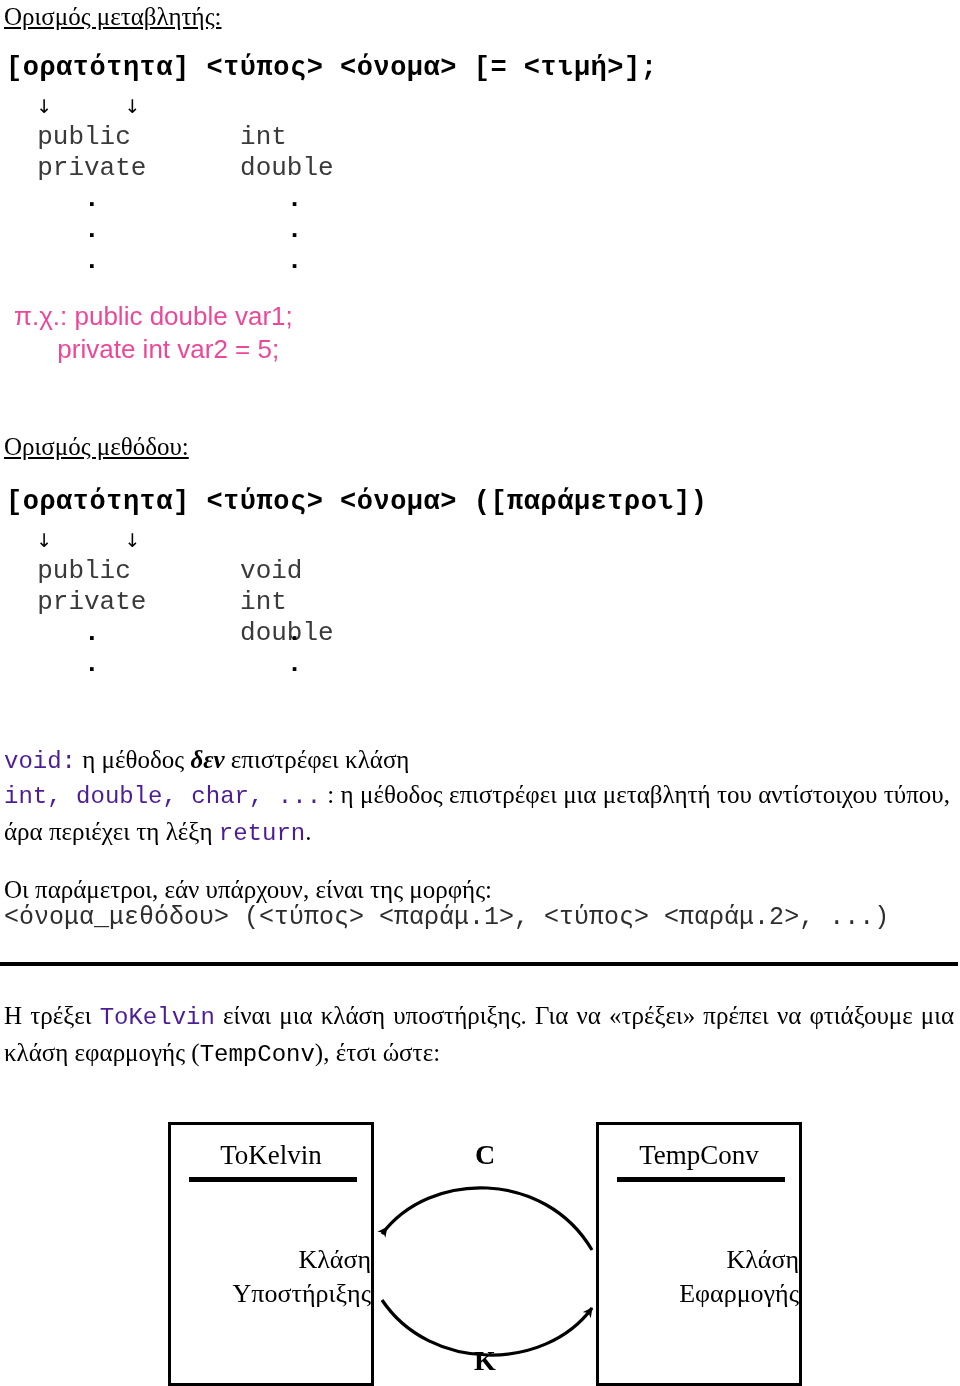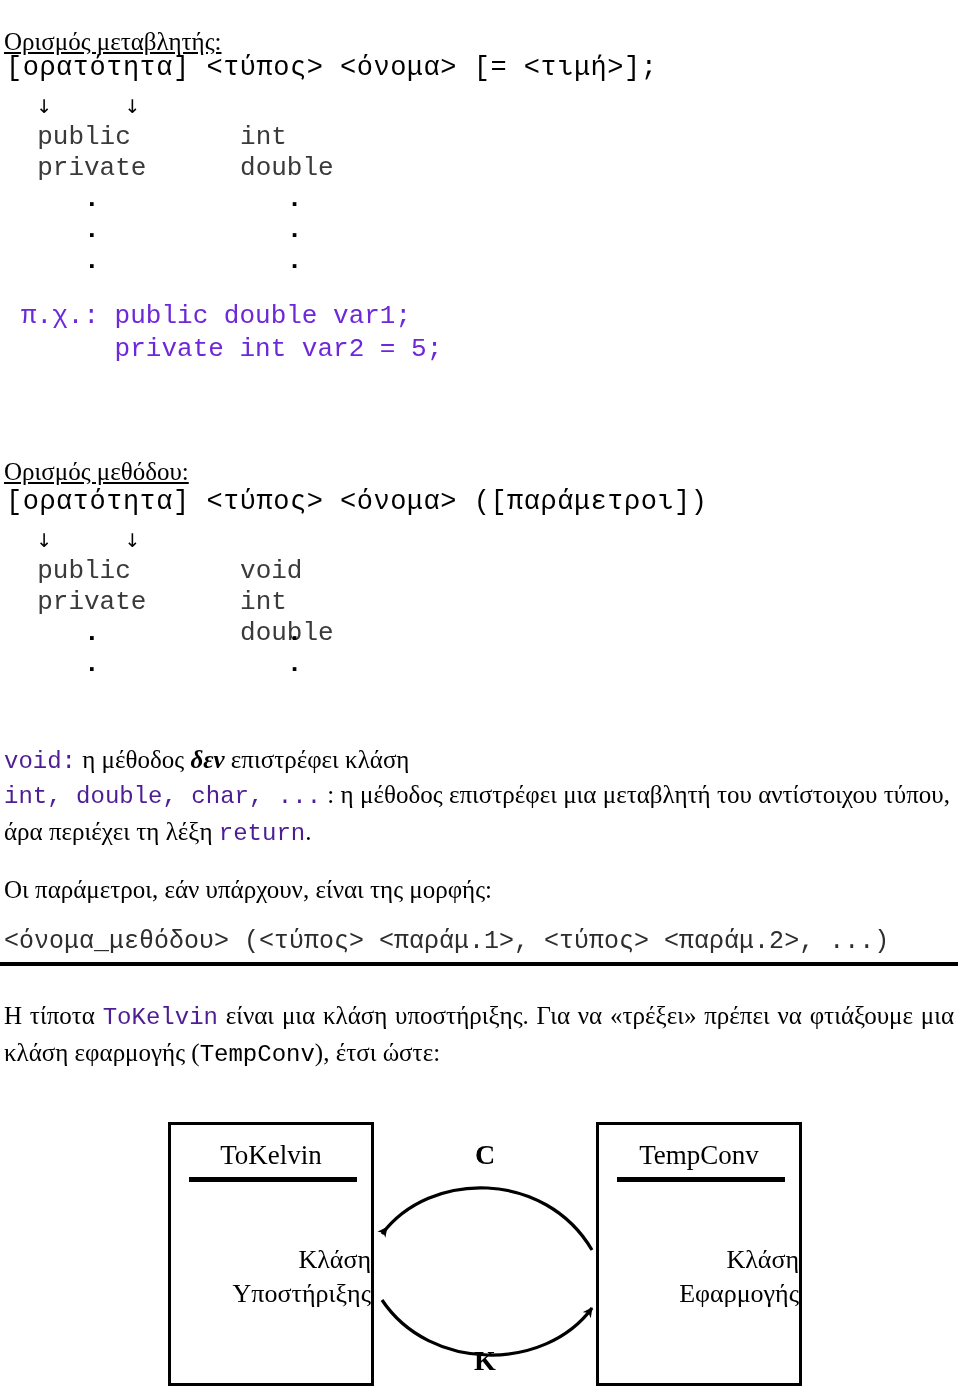--- a/index.html
+++ b/index.html
@@ -23,32 +23,31 @@
   }
 
   
   .heading {
     position: absolute;
     font-family: "Liberation Serif", "DejaVu Serif", serif;
     font-size: 25px;
     line-height: 30px;
     text-decoration: underline;
     white-space: nowrap;
-    margin-top: 25px;
   }
   #heading-variable { left: 4px;  top: 2px; }
   #heading-method   { left: 4px;  top: 432px; }
 
   
   .syntax-line {
     position: absolute;
     font-family: "Liberation Mono", "DejaVu Sans Mono", monospace;
     font-size: 27px;
     line-height: 32px;
-    font-weight: normal;
+    font-weight: bold;
     letter-spacing: 0.5px;
     white-space: pre;
   }
   #syntax-variable { left: 6px; top: 52px; }
   #syntax-method   { left: 6px; top: 486px; }
 
   
   .arrow-row {
     position: absolute;
     font-family: "DejaVu Sans", sans-serif;
@@ -79,27 +78,27 @@
     white-space: pre;
     color: #000000;
     font-weight: bold;
   }
   #dots-variable { left: 6px; top: 184px; }
   #dots-method   { left: 6px; top: 618px; }
 
   
   #example-block {
     position: absolute;
-    left: 21px;
+    left: 14px;
     top: 300px;
-    font-family: Liberation Mono, monospace;
+    font-family: Liberation Sans, sans-serif;
     font-size: 26px;
     line-height: 33px;
     white-space: pre;
-    color: #6d28d9;
+    color: #ec4899;
   }
 
   
   .prose {
     position: absolute;
     font-family: "Liberation Serif", "DejaVu Serif", serif;
     font-size: 25px;
     line-height: 35px;
     text-align: justify;
   }
@@ -123,21 +122,20 @@
     text-align: left;
   }
   #para-params-form {
     position: absolute;
     left: 4px; top: 902px;
     font-family: "Liberation Mono", "DejaVu Sans Mono", monospace;
     font-size: 25px;
     line-height: 32px;
     white-space: pre;
     color: #2e2e2e;
-    margin-top: 24px;
   }
 
   
   #divider {
     position: absolute;
     left: 0px;
     top: 962px;
     width: 958px;
     height: 4px;
     background: #000;
@@ -251,21 +249,21 @@
     <span class="mono-inline">int, double, char, ...</span><span> : η μέθοδος επιστρέφει μια μεταβλητή του αντίστοιχου τύπου, άρα περιέχει τη λέξη </span><span class="mono-inline">return</span><span>.</span>
   </div>
 
   <div class="prose" id="para-params-intro">Οι παράμετροι, εάν υπάρχουν, είναι της μορφής:</div>
 
   <div id="para-params-form">&lt;όνομα_μεθόδου&gt; (&lt;τύπος&gt; &lt;παράμ.1&gt;, &lt;τύπος&gt; &lt;παράμ.2&gt;, ...)</div>
 
   <div id="divider"></div>
 
   <div class="prose" id="para-tokelvin">
-    <span>Η τίποτα </span><span class="mono-inline">ToKelvin</span><span>  είναι μια κλάση υποστήριξης. Για να «τρέξει» πρέπει να φτιάξουμε μια κλάση εφαρμογής (</span><span class="mono-inline-dark">TempConv</span><span>), έτσι ώστε:</span>
+    <span>Η τρέξει </span><span class="mono-inline">ToKelvin</span><span>  είναι μια κλάση υποστήριξης. Για να «τρέξει» πρέπει να φτιάξουμε μια κλάση εφαρμογής (</span><span class="mono-inline-dark">TempConv</span><span>), έτσι ώστε:</span>
   </div>
 
   <div id="diagram">
 
     <svg id="arrows-svg" viewBox="0 0 960 276">
       <defs>
         <marker id="ah-left" markerWidth="12" markerHeight="12" refX="9" refY="5" orient="auto" markerUnits="userSpaceOnUse">
           <path d="M10,0 L0,5 L10,10 L7,5 Z" fill="#000"></path>
         </marker>
         <marker id="ah-right" markerWidth="12" markerHeight="12" refX="9" refY="5" orient="auto" markerUnits="userSpaceOnUse">

